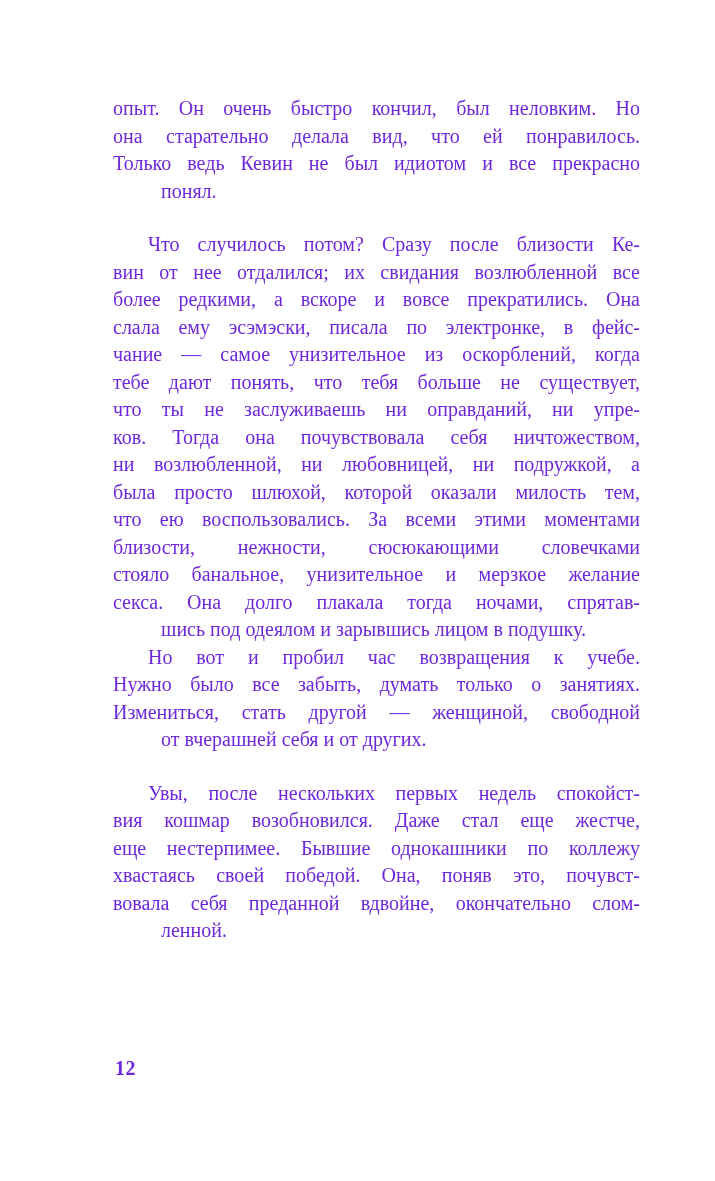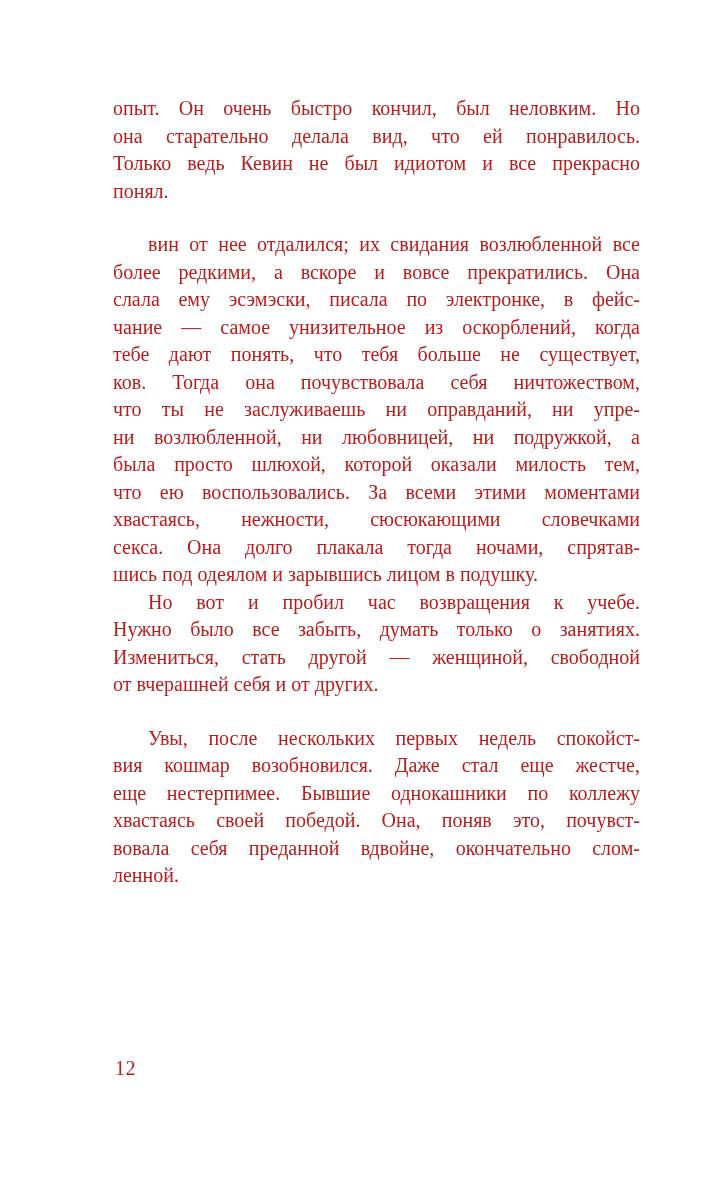--- a/index.html
+++ b/index.html
@@ -25,53 +25,55 @@
     font-size: 20px;
     line-height: 27.5px;
   }
   .paragraph.space-before { margin-top: 26px; }
   .paragraph.indent .line:first-child { text-indent: 35px; }
   .line {
     text-align: justify;
     text-align-last: justify;
     white-space: normal;
   }
-  .line.last { text-align-last: left; }
+  .line.last { text-align-last: left; margin-left: 48px; }
   .page-number {
     position: absolute;
     left: 115px;
     top: 1057px;
     font-size: 20px;
-    font-weight: normal;
+    font-weight: bold;
     letter-spacing: 0.5px;
   }
 </style>
 </head>
 <body style="background: rgb(255, 255, 255);">
 
-<div class="book-page" style="color: #b91c1c;">
+<div class="book-page" style="color: #6d28d9;">
   <div class="text-block" id="text-block">
       <div class="paragraph">
         <div class="line">опыт. Он очень быстро кончил, был неловким. Но</div>
         <div class="line">она старательно делала вид, что ей понравилось.</div>
         <div class="line">Только ведь Кевин не был идиотом и все прекрасно</div>
         <div class="line last">понял.</div>
       </div>
       <div class="paragraph indent space-before">
+        <div class="line">Что случилось потом? Сразу после близости Ке-</div>
         <div class="line">вин от нее отдалился; их свидания возлюбленной все</div>
         <div class="line">более редкими, а вскоре и вовсе прекратились. Она</div>
         <div class="line">слала ему эсэмэски, писала по электронке, в фейс-</div>
         <div class="line">чание — самое унизительное из оскорблений, когда</div>
         <div class="line">тебе дают понять, что тебя больше не существует,</div>
+        <div class="line">что ты не заслуживаешь ни оправданий, ни упре-</div>
         <div class="line">ков. Тогда она почувствовала себя ничтожеством,</div>
-        <div class="line">что ты не заслуживаешь ни оправданий, ни упре-</div>
         <div class="line">ни возлюбленной, ни любовницей, ни подружкой, а</div>
         <div class="line">была просто шлюхой, которой оказали милость тем,</div>
         <div class="line">что ею воспользовались. За всеми этими моментами</div>
-        <div class="line">хвастаясь, нежности, сюсюкающими словечками</div>
+        <div class="line">близости, нежности, сюсюкающими словечками</div>
+        <div class="line">стояло банальное, унизительное и мерзкое желание</div>
         <div class="line">секса. Она долго плакала тогда ночами, спрятав-</div>
         <div class="line last">шись под одеялом и зарывшись лицом в подушку.</div>
       </div>
       <div class="paragraph indent">
         <div class="line">Но вот и пробил час возвращения к учебе.</div>
         <div class="line">Нужно было все забыть, думать только о занятиях.</div>
         <div class="line">Измениться, стать другой — женщиной, свободной</div>
         <div class="line last">от вчерашней себя и от других.</div>
       </div>
       <div class="paragraph indent space-before">

